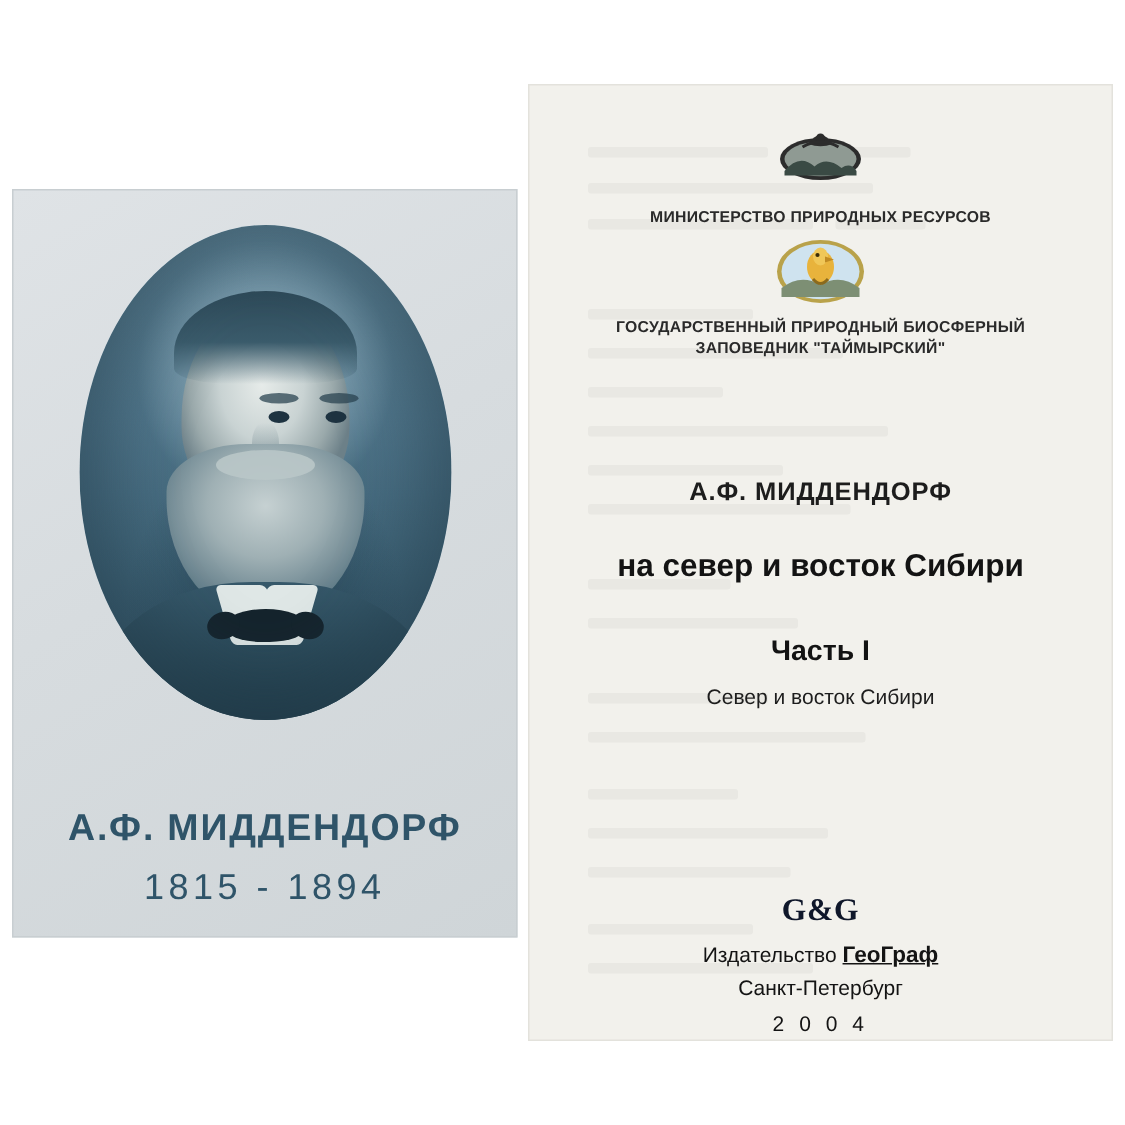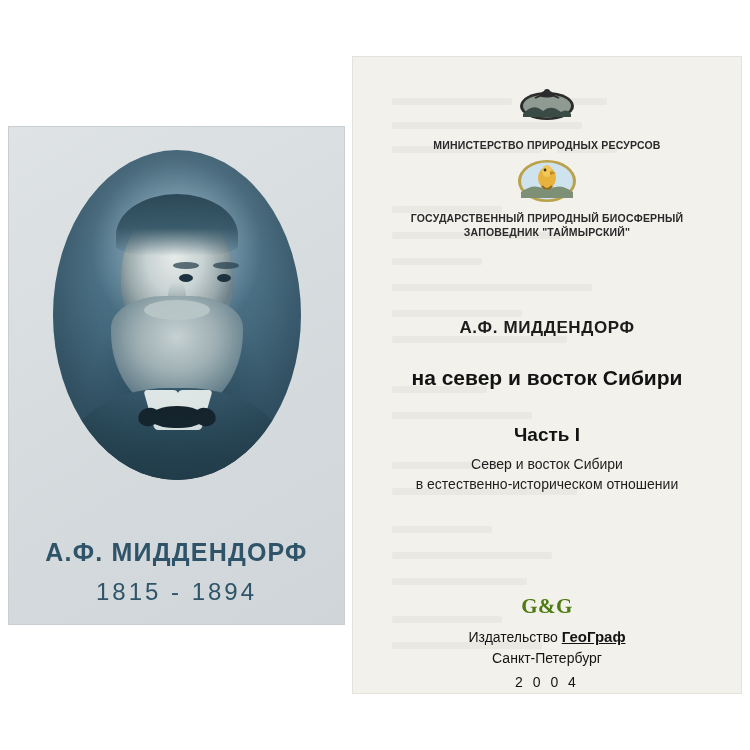--- a/index.html
+++ b/index.html
@@ -292,21 +292,21 @@
     line-height: 1.45;
   }
   .logo-gg {
     position: absolute;
     left: 0; right: 0;
     top: 538px;
     text-align: center;
     font-family: "Liberation Serif", serif;
     font-size: 21px;
     font-weight: 700;
-    color: #4d7c0f;
+    color: #0f172a;
     letter-spacing: .5px;
   }
   .publisher {
     position: absolute;
     left: 0; right: 0;
     top: 572px;
     text-align: center;
     font-size: 14px;
     color: #141414;
   }
@@ -420,21 +420,20 @@
     <div class="author">А.Ф. МИДДЕНДОРФ</div>
 
     <div class="title-main">
       <div>на север и восток Сибири</div>
     </div>
 
     <div class="part">Часть I</div>
 
     <div class="subtitle">
       <div>Север и восток Сибири</div>
-      <div>в естественно-историческом отношении</div>
     </div>
 
     <div class="logo-gg">G&amp;G</div>
 
     <div class="publisher">
       <span>Издательство </span><b>ГеоГраф</b>
     </div>
 
     <div class="city">Санкт-Петербург</div>
     <div class="year">2 0 0 4</div>

